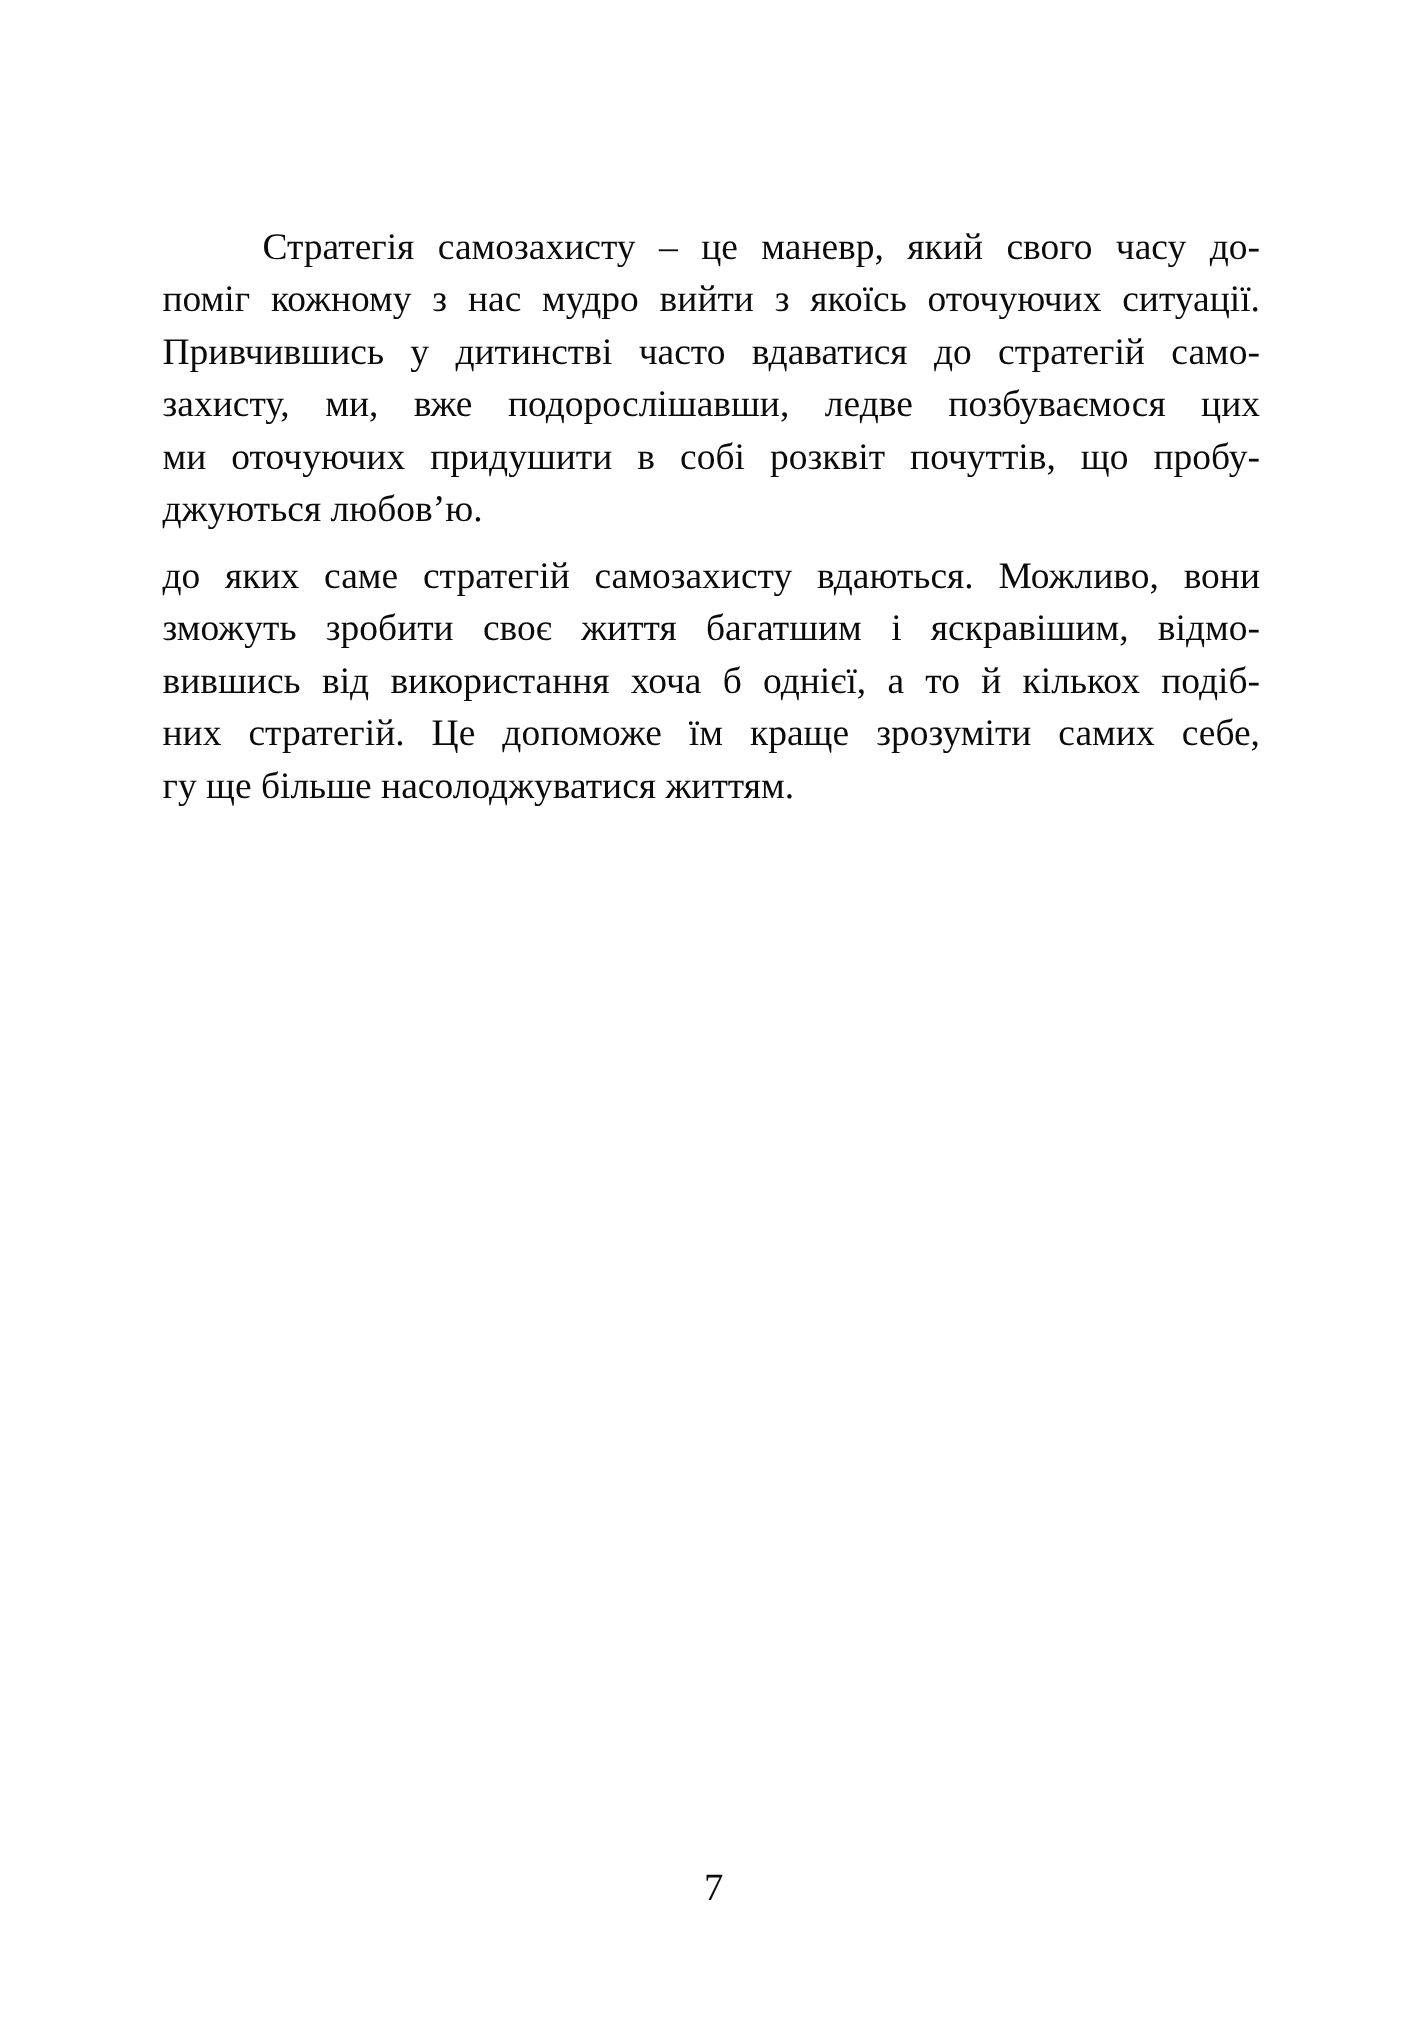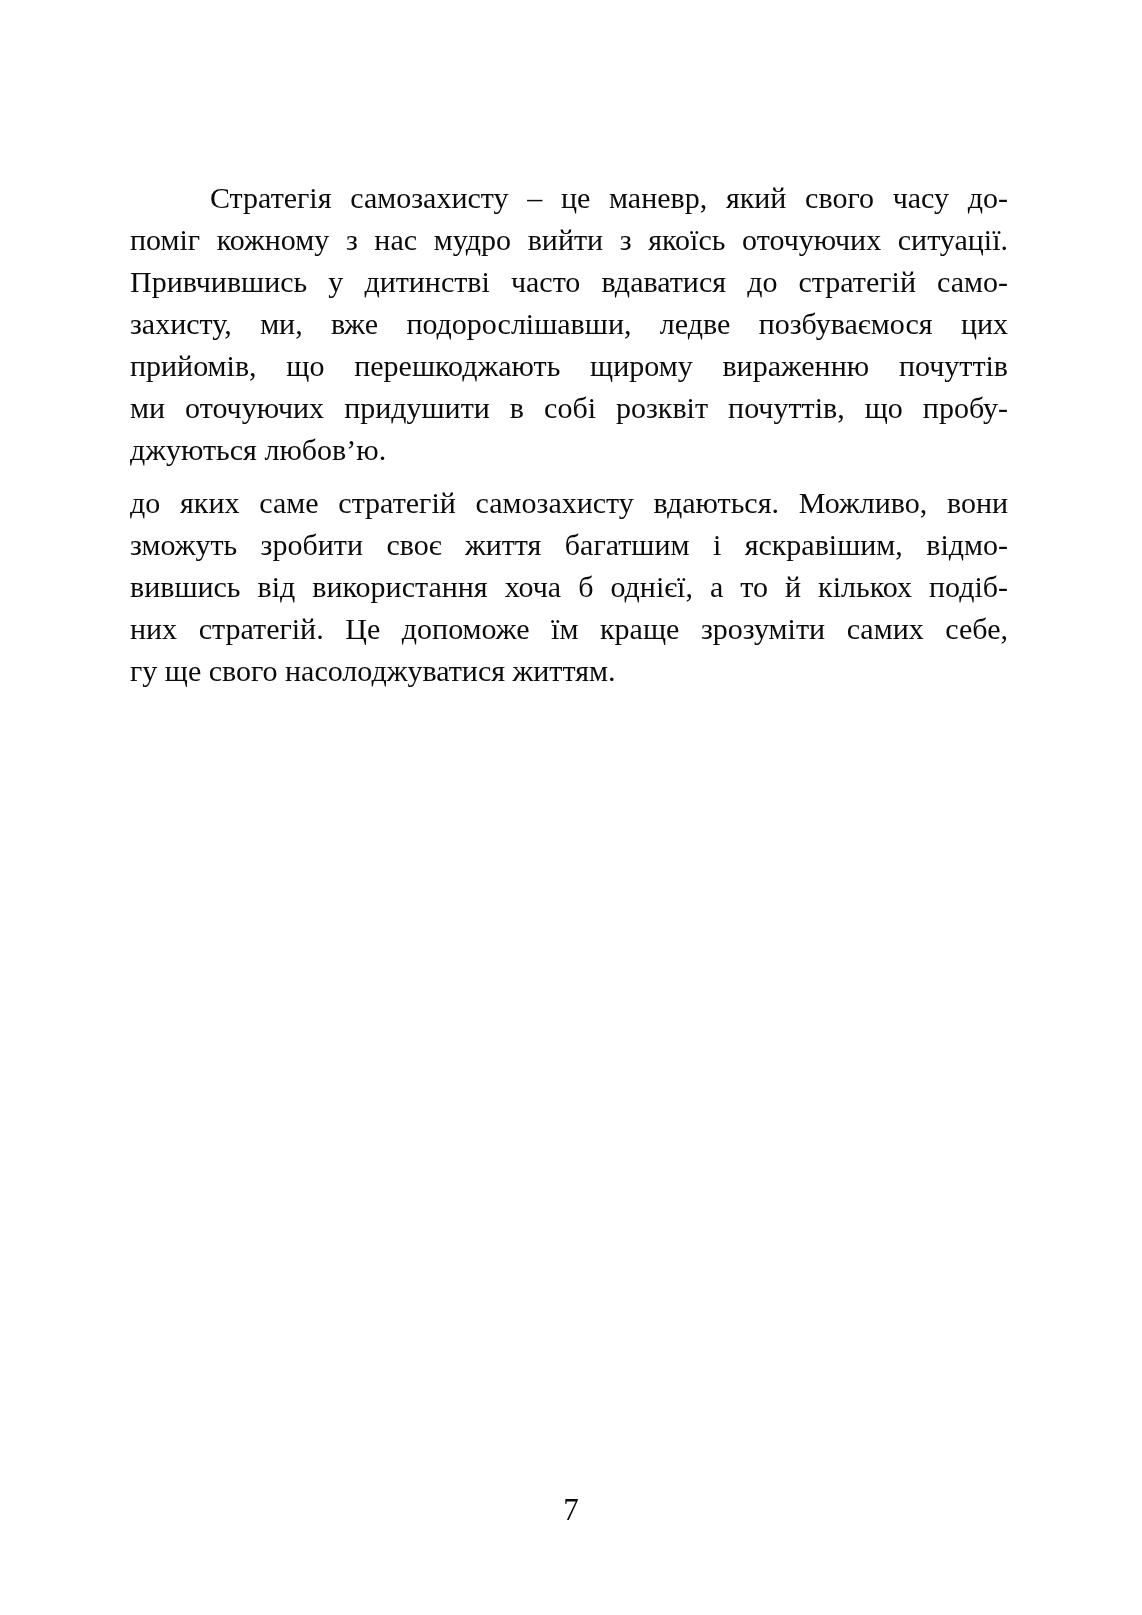--- a/index.html
+++ b/index.html
@@ -53,30 +53,29 @@
 
 <div class="page">
 
   <div class="text-block">
 
     <div class="paragraph">
       <div class="line first">Стратегія самозахисту – це маневр, який свого часу до-</div>
       <div class="line">поміг кожному з нас мудро вийти з якоїсь оточуючих ситуації.</div>
       <div class="line">Привчившись у дитинстві часто вдаватися до стратегій само-</div>
       <div class="line">захисту, ми, вже подорослішавши, ледве позбуваємося цих</div>
-      <div class="line">прийомів, що перешкоджають щирому вираженню почуттів</div>
       <div class="line">ми оточуючих придушити в собі розквіт почуттів, що пробу-</div>
       <div class="line last">джуються любов’ю.</div>
     </div>
 
     <div class="paragraph">
       <div class="line">до яких саме стратегій самозахисту вдаються. Можливо, вони</div>
       <div class="line">зможуть зробити своє життя багатшим і яскравішим, відмо-</div>
       <div class="line">вившись від використання хоча б однієї, а то й кількох подіб-</div>
       <div class="line">них стратегій. Це допоможе їм краще зрозуміти самих себе,</div>
-      <div class="line last">гу ще свого насолоджуватися життям.</div>
+      <div class="line last">гу ще більше насолоджуватися життям.</div>
     </div>
 
   </div>
 
   <div class="page-number">7</div>
 
 </div>
 
 </body></html>

